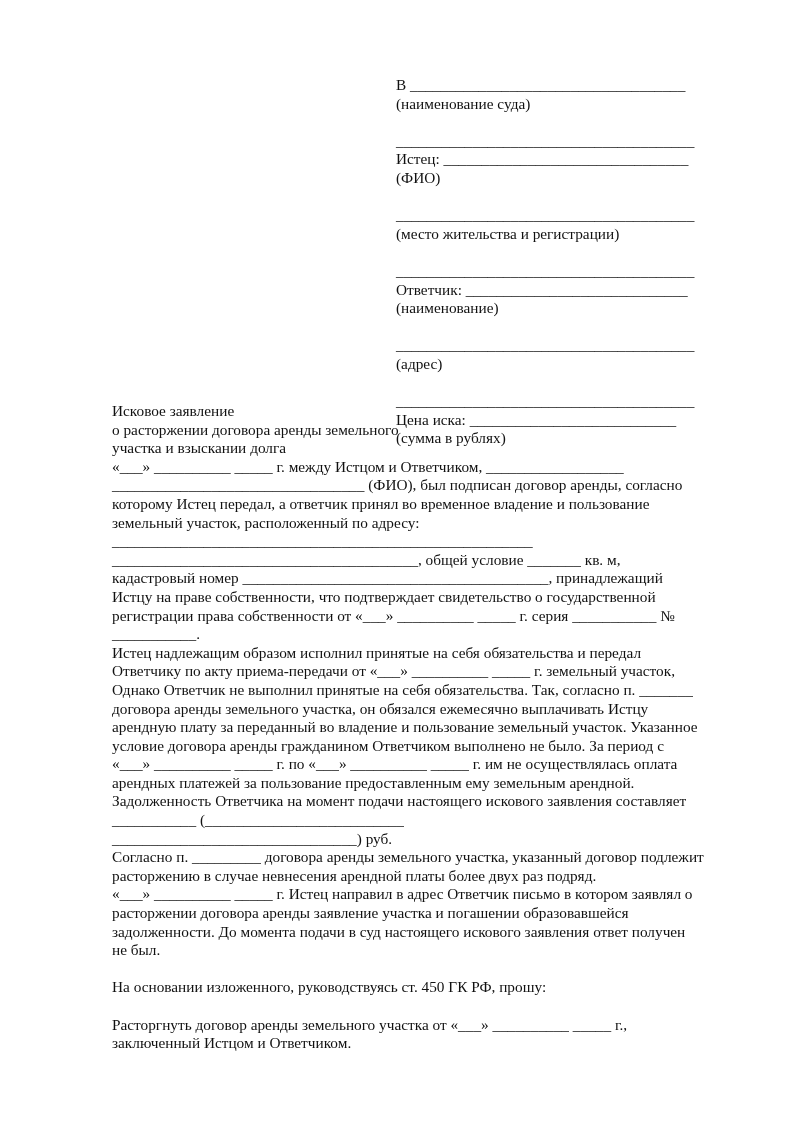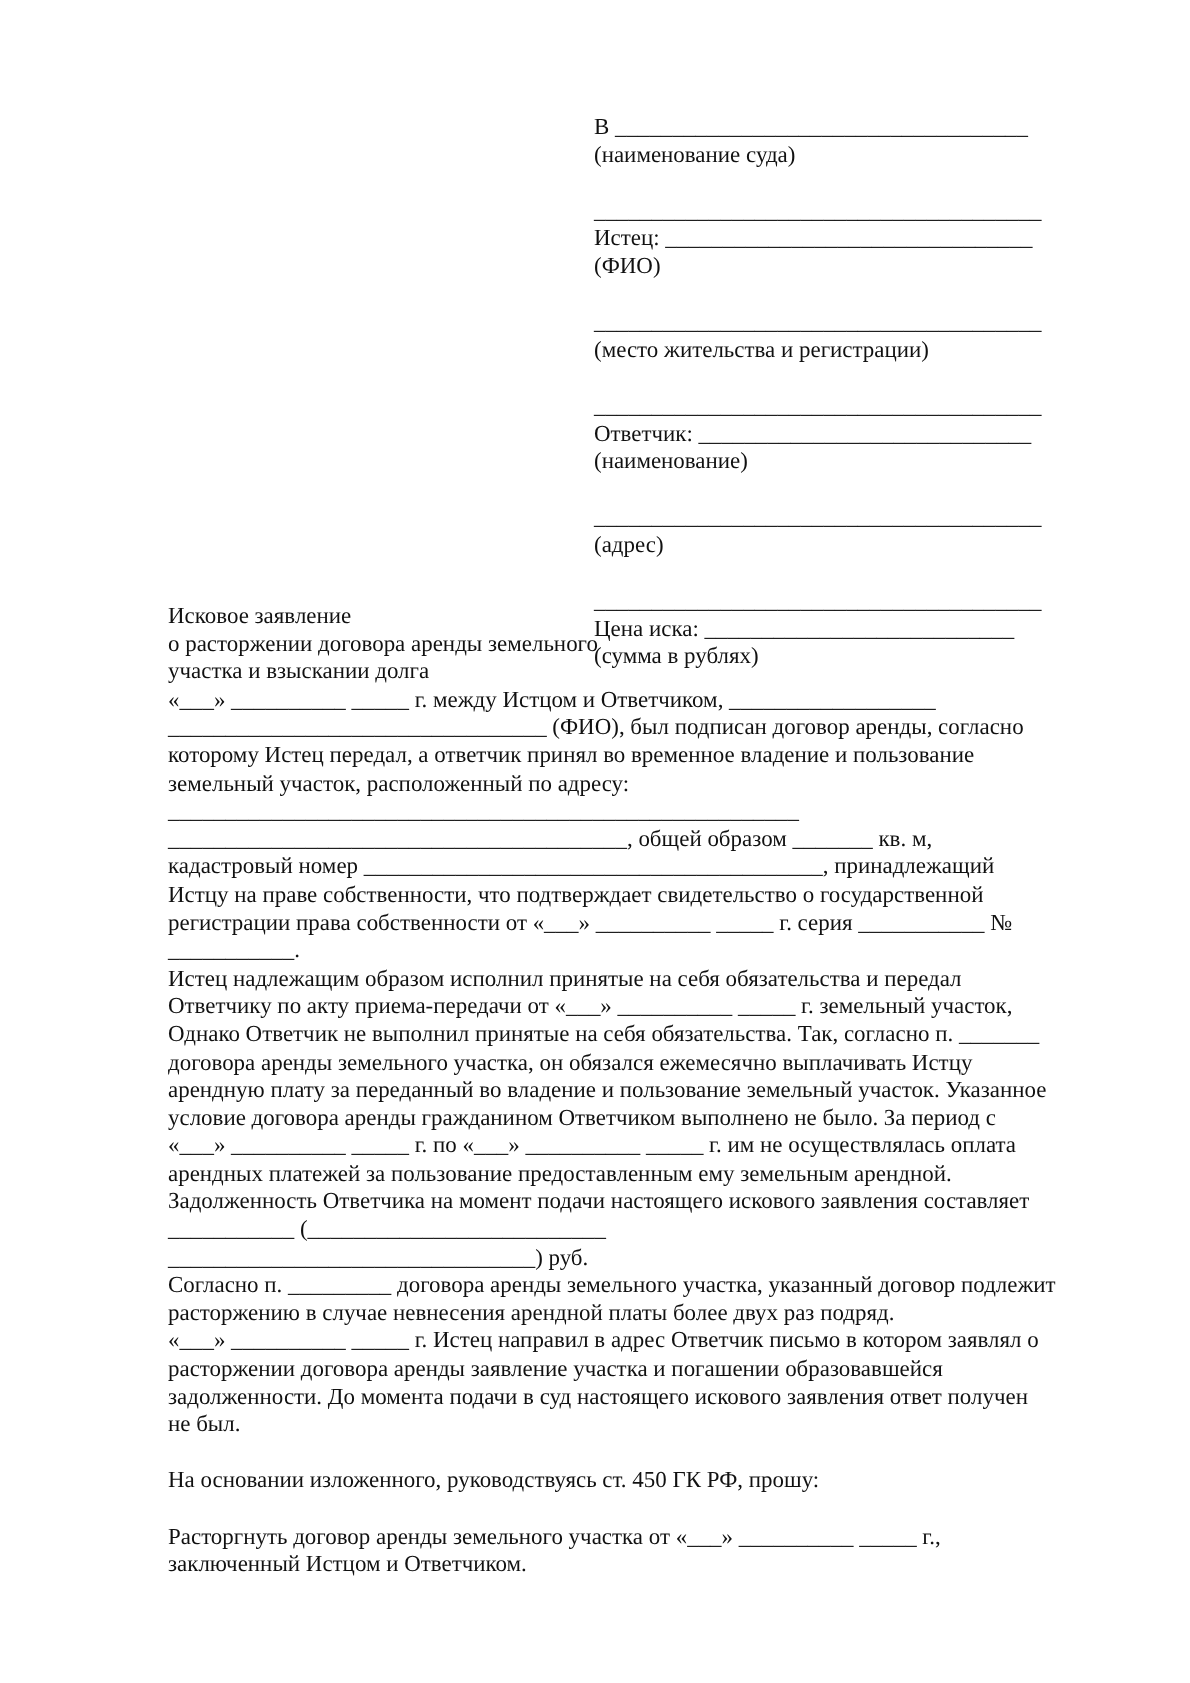--- a/index.html
+++ b/index.html
@@ -53,21 +53,21 @@
   <div class="body-text">
     <div class="line">Исковое заявление</div>
     <div class="line">о расторжении договора аренды земельного</div>
     <div class="line">участка и взыскании долга</div>
 
     <div class="line">«___» __________ _____ г. между Истцом и Ответчиком, __________________</div>
     <div class="line">_________________________________ (ФИО), был подписан договор аренды, согласно</div>
     <div class="line">которому Истец передал, а ответчик принял во временное владение и пользование</div>
     <div class="line">земельный участок, расположенный по адресу:</div>
     <div class="line">_______________________________________________________</div>
-    <div class="line">________________________________________, общей образом _______ кв. м,</div>
+    <div class="line">________________________________________, общей условие _______ кв. м,</div>
     <div class="line">кадастровый номер ________________________________________, принадлежащий</div>
     <div class="line">Истцу на праве собственности, что подтверждает свидетельство о государственной</div>
     <div class="line">регистрации права собственности от «___» __________ _____ г. серия ___________ №</div>
     <div class="line">___________.</div>
     <div class="line">Истец надлежащим образом исполнил принятые на себя обязательства и передал</div>
     <div class="line">Ответчику по акту приема-передачи от «___» __________ _____ г. земельный участок,</div>
     <div class="line">Однако Ответчик не выполнил принятые на себя обязательства. Так, согласно п. _______</div>
     <div class="line">договора аренды земельного участка, он обязался ежемесячно выплачивать Истцу</div>
     <div class="line">арендную плату за переданный во владение и пользование земельный участок. Указанное</div>
     <div class="line">условие договора аренды гражданином Ответчиком выполнено не было. За период с</div>

